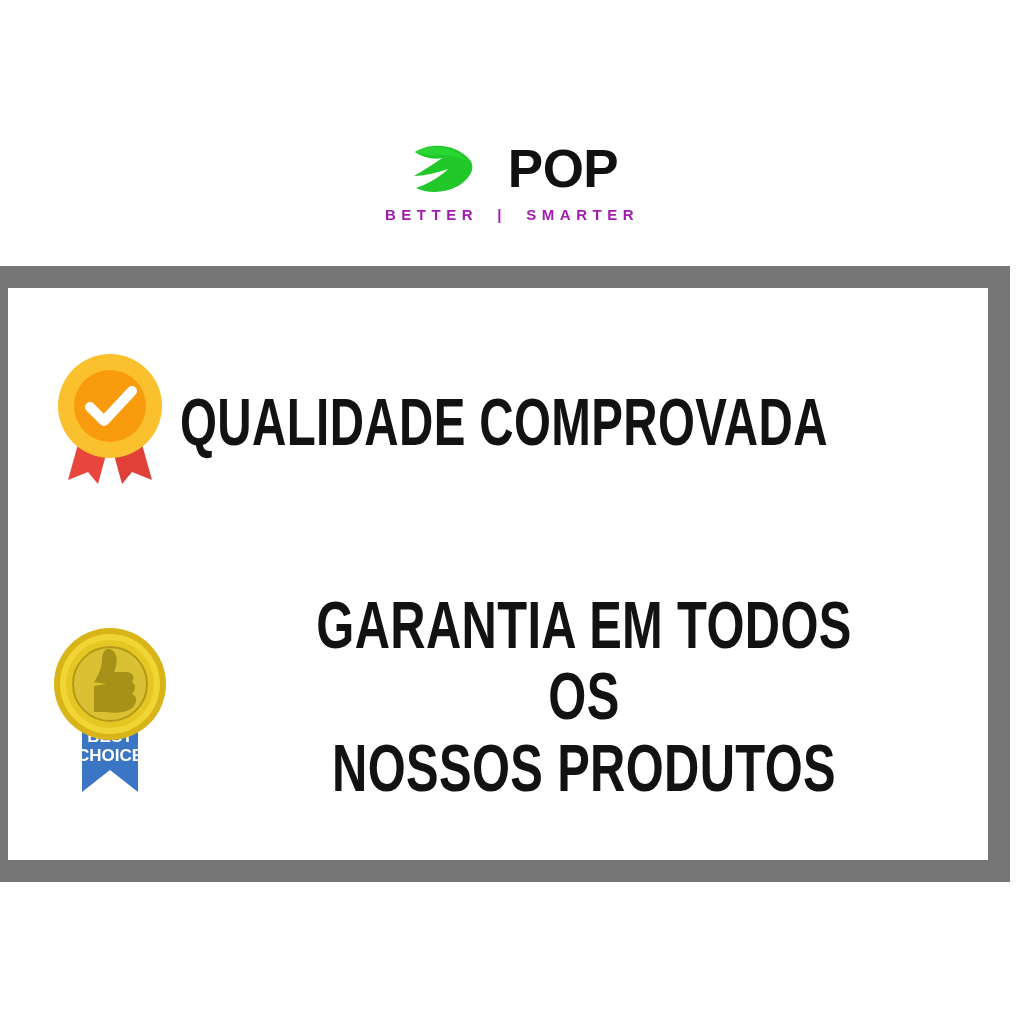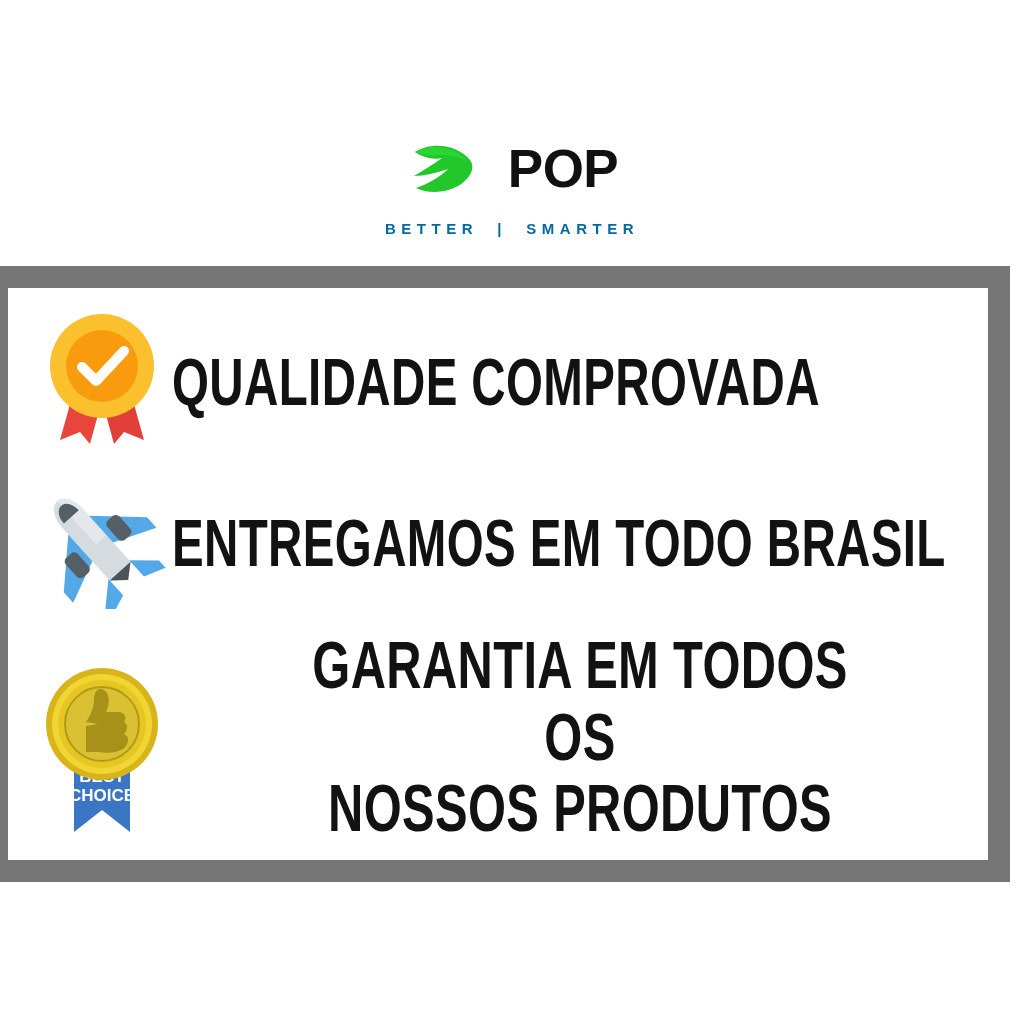--- a/index.html
+++ b/index.html
@@ -27,26 +27,25 @@
     line-height:0.92;
   }
   .logo-words span{
     font-family:"Liberation Sans", sans-serif;
     font-weight:bold;
     font-size:53px;
     letter-spacing:-0.5px;
     color:#111111;
   }
   .tagline{
-    margin-top:14px;
     font-family:"Liberation Sans", sans-serif;
     font-weight:bold;
     font-size:15px;
     letter-spacing:5.5px;
-    color:#0369a1;
+    color:#a21caf;
     white-space:pre;
   }
 
   
   .frame{
     position:absolute;
     left:-14px;top:266px;
     width:1024px;height:616px;
     background:#767676;
     box-sizing:border-box;
@@ -57,21 +56,21 @@
     background:#ffffff;
     position:relative;
   }
 
   
   .rows{
     position:absolute;
     left:0;top:0;width:100%;height:100%;
     display:flex;flex-direction:column;
     justify-content:space-around;
-    padding:14px 0 10px 0;
+    padding:14px 0 10px 8px;
     box-sizing:border-box;
   }
   .row{
     display:flex;align-items:center;
     padding-left:24px;
     box-sizing:border-box;
     min-height:150px;
   }
   .row-icon{
     width:140px;min-width:140px;height:150px;
@@ -125,39 +124,20 @@
             <path d="M34 82 L20 132 L40 124 L50 136 L62 92 Z" fill="#e8453c"></path>
             <path d="M90 82 L104 132 L84 124 L74 136 L62 92 Z" fill="#e04038"></path>
             <circle cx="62" cy="58" r="52" fill="#fbc02d"></circle>
             <circle cx="62" cy="58" r="36" fill="#f89c0e"></circle>
             <path d="M42 59 L56 73 L84 43" fill="none" stroke="#ffffff" stroke-width="10" stroke-linecap="round" stroke-linejoin="round"></path>
           </svg>
         </div>
         <div class="row-text">QUALIDADE COMPROVADA</div>
       </div>
 
-      <div class="row">
-        <div class="row-icon">
-          <svg width="140" height="140" viewBox="0 0 140 140">
-            <g transform="rotate(-42 70 70)">
-              <path d="M62 12 C70 12, 76 22, 76 36 L76 106 L62 118 L48 106 L48 36 C48 22, 54 12, 62 12 Z" fill="#d6dbe0"></path>
-              <path d="M62 12 C70 12, 76 22, 76 36 L76 70 L62 70 Z" fill="#e4e8ec"></path>
-              <path d="M48 44 L6 84 L6 98 L48 80 Z" fill="#53a8e8"></path>
-              <path d="M76 44 L118 84 L118 98 L76 80 Z" fill="#53a8e8"></path>
-              <path d="M48 104 L26 124 L26 134 L48 126 Z" fill="#53a8e8"></path>
-              <path d="M76 104 L98 124 L98 134 L76 126 Z" fill="#53a8e8"></path>
-              <rect x="26" y="60" width="16" height="26" rx="5" fill="#555f66"></rect>
-              <rect x="82" y="60" width="16" height="26" rx="5" fill="#555f66"></rect>
-              <path d="M62 18 C68 18, 72 25, 72 33 L52 33 C52 25, 56 18, 62 18 Z" fill="#555f66"></path>
-              <path d="M62 118 L48 106 L76 106 Z" fill="#4a545b"></path>
-            </g>
-          </svg>
-        </div>
-        <div class="row-text">ENTREGAMOS EM TODO BRASIL</div>
-      </div>
 
       <div class="row">
         <div class="row-icon">
           <svg width="124" height="180" viewBox="0 0 124 180">
             <path d="M34 86 L34 170 L62 148 L90 170 L90 86 Z" fill="#3a76c4"></path>
             <path d="M34 86 L34 100 L90 100 L90 86 Z" fill="#4a84cf"></path>
             <text x="62" y="120" text-anchor="middle" font-family="Liberation Sans, sans-serif" font-size="17" font-weight="bold" fill="#ffffff">BEST</text>
             <text x="62" y="139" text-anchor="middle" font-family="Liberation Sans, sans-serif" font-size="17" font-weight="bold" fill="#ffffff">CHOICE</text>
             <g>
               <circle cx="62" cy="62" r="56" fill="#d9b418"></circle>

